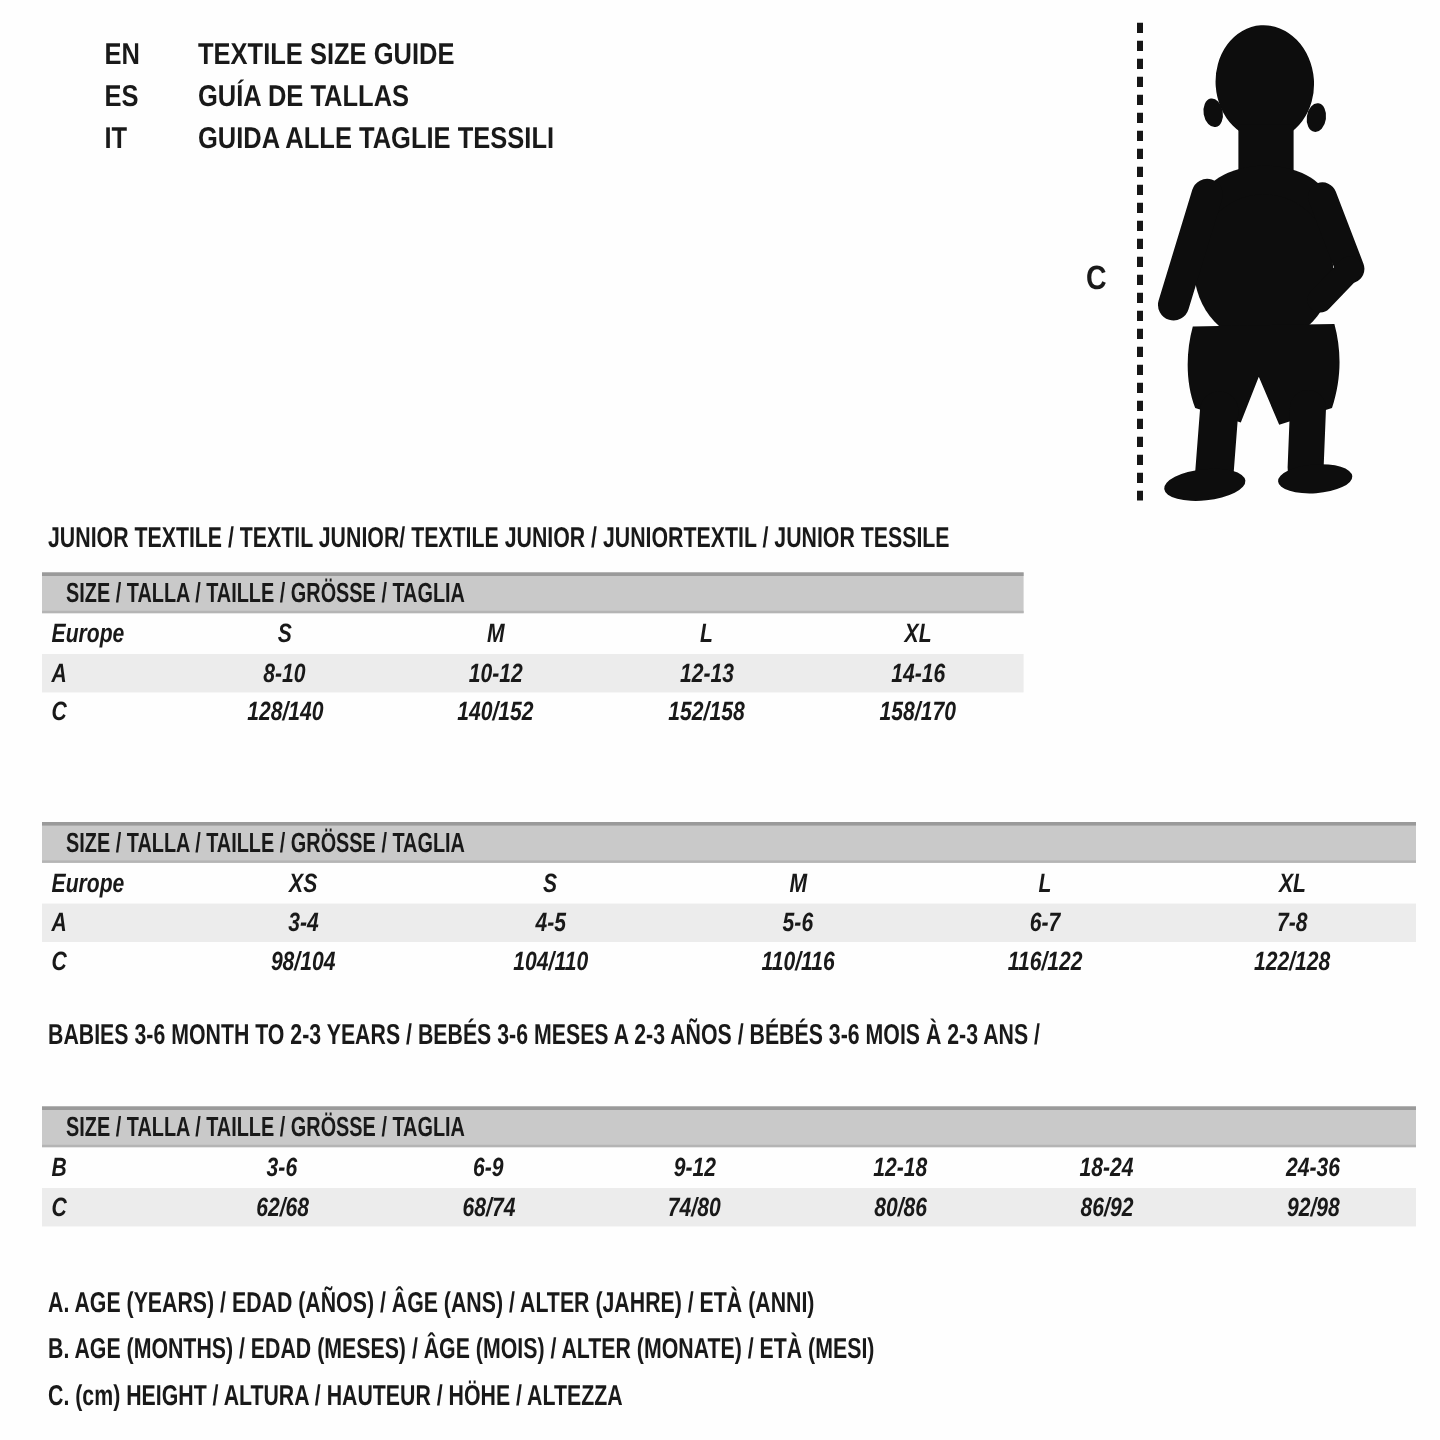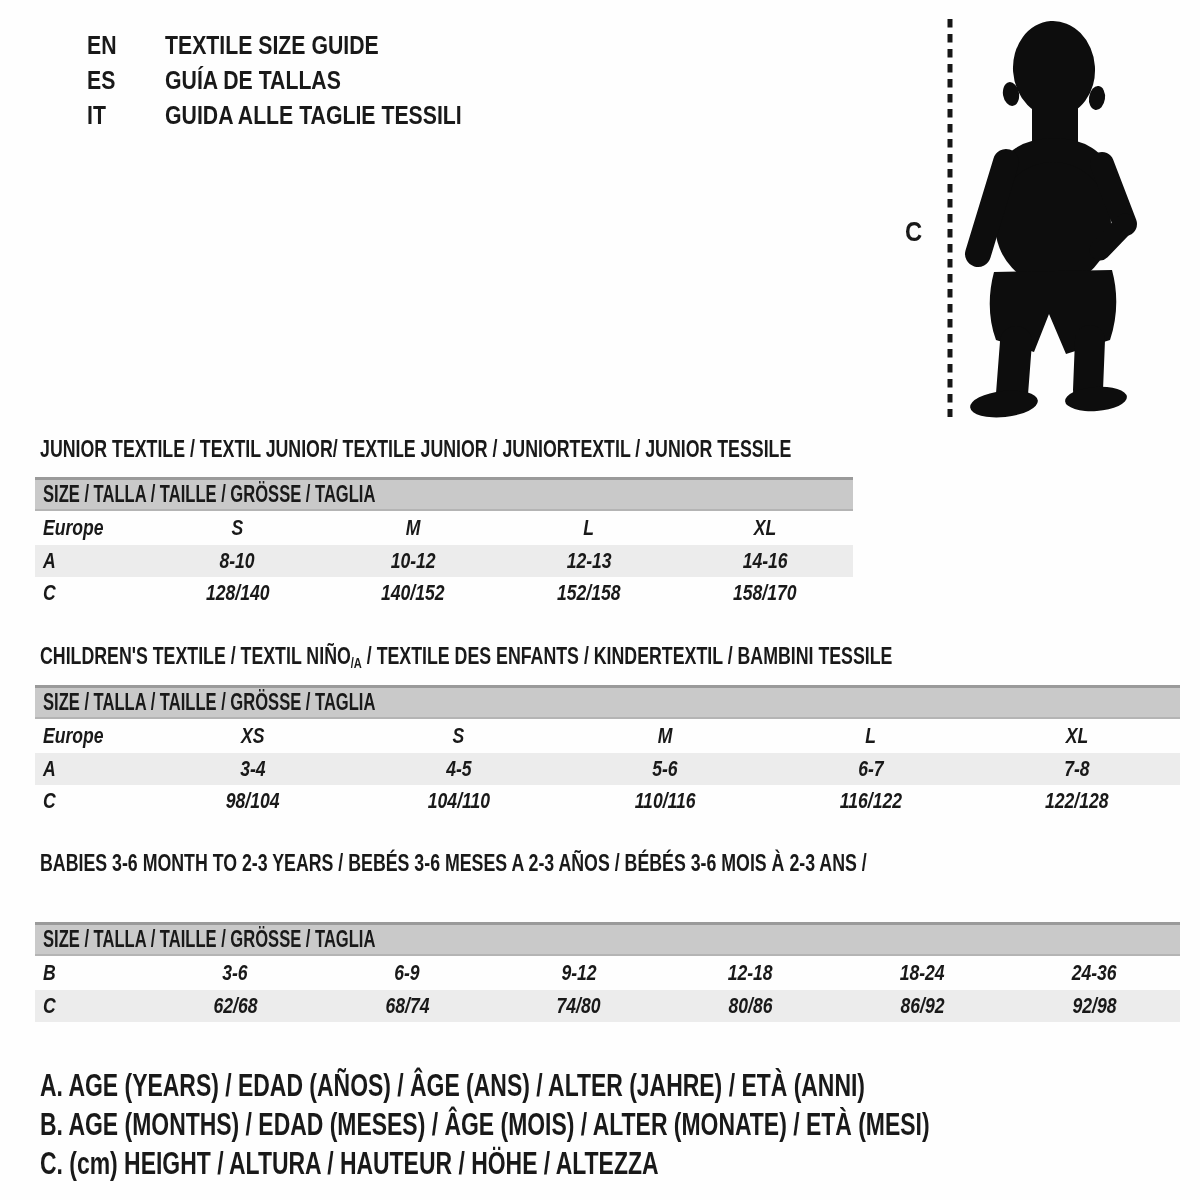--- a/index.html
+++ b/index.html
@@ -34,32 +34,32 @@
   .subA { font-size:15px; vertical-align:-4px; }
 
   
   .stable { position:absolute; left:35px; }
   #t-junior { top:477px; width:818px; }
   #t-children { top:685px; width:1145px; }
   #t-babies { top:922px; width:1145px; }
   .size-bar {
     height:29px; line-height:29px; background:#c9c9c9;
     border-top:3px solid #9a9a9a; border-bottom:2px solid #b4b4b4;
-    padding-left:8px; font-size:23px;
+    padding-left:20px; font-size:23px;
   }
   .trow { display:flex; align-items:center; height:32px; font-size:22px; }
   .trow.region { height:34px; }
   .trow.shaded { background:#ececec; }
   .cell { flex:1 1 0; text-align:center;font-style:italic; }
   .cell.first { text-align:left; padding-left:8px; }
   #t-junior .cell.first { flex:0 0 13%; }
   #t-children .cell.first, #t-babies .cell.first { flex:0 0 9.3%; }
 
   
-  .legend { position:absolute; left:40px; font-size:31px; line-height:26px; }
+  .legend { position:absolute; left:40px; font-size:24px; line-height:26px; }
   #leg-a { top:1073px; } #leg-b { top:1112px;text-align:right; } #leg-c { top:1151px; }
 </style>
 </head>
 <body>
 
 <div id="canvas">
 
   <div class="lang-block">
     <div class="lang-row">
       <span class="lang-code"><span class="cx85">EN</span></span>
@@ -121,23 +121,20 @@
     </div>
     <div class="trow">
       <div class="cell first"><span class="cx80l">C</span></div>
       <div class="cell"><span class="cx80c">128/140</span></div>
       <div class="cell"><span class="cx80c">140/152</span></div>
       <div class="cell"><span class="cx80c">152/158</span></div>
       <div class="cell"><span class="cx80c">158/170</span></div>
     </div>
   </div>
 
-  <div class="sec-heading" id="h-children">
-    <span class="cx74"><span>CHILDREN'S TEXTILE / TEXTIL NIÑO</span><span class="subA">/A</span><span> / TEXTILE DES ENFANTS / KINDERTEXTIL / BAMBINI TESSILE</span></span>
-  </div>
   <div class="stable" id="t-children">
     <div class="size-bar"><span class="cx72">SIZE / TALLA / TAILLE / GRÖSSE / TAGLIA</span></div>
     <div class="trow region">
       <div class="cell first"><span class="cx80l">Europe</span></div>
       <div class="cell"><span class="cx80c">XS</span></div>
       <div class="cell"><span class="cx80c">S</span></div>
       <div class="cell"><span class="cx80c">M</span></div>
       <div class="cell"><span class="cx80c">L</span></div>
       <div class="cell"><span class="cx80c">XL</span></div>
     </div>

